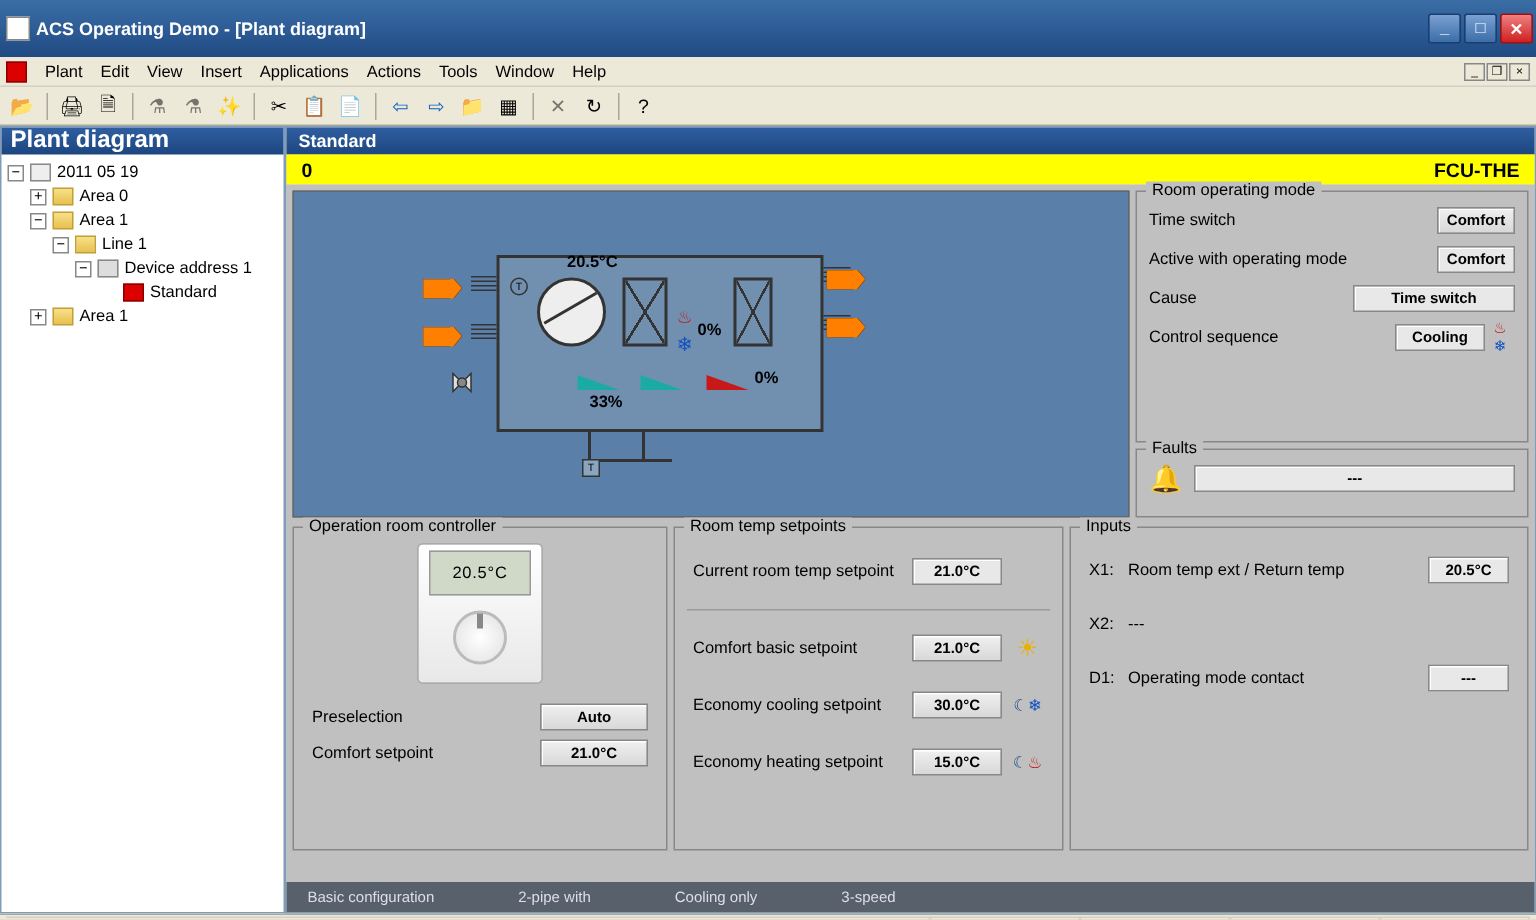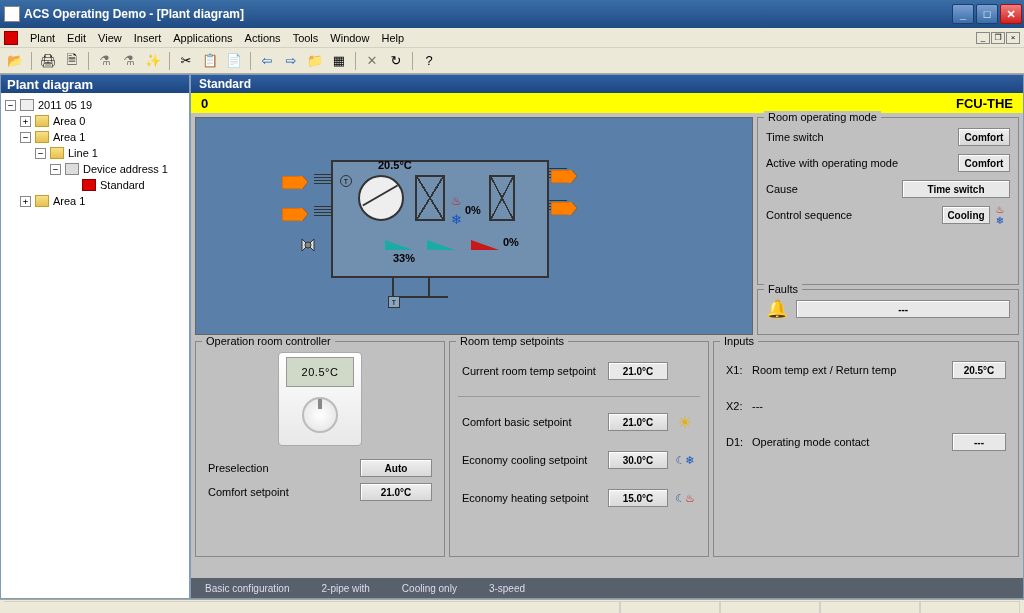--- a/index.html
+++ b/index.html
@@ -1,19 +1,19 @@
 <!DOCTYPE html>
 <html><head>
 <meta charset="utf-8">
 <style>
   * { box-sizing: border-box; margin: 0; padding: 0; }
   body { font-family: Tahoma, Arial, sans-serif; font-size: 11px; background: #ece9d8; overflow: hidden; width: 1024px; height: 613px; }
   
   
-  .titlebar { height: 28px; background: linear-gradient(to bottom, #3a6ea5 0%, #2e5c96 50%, #1f4a82 100%); display: flex; align-items: center; padding: 0 2px 0 4px; color: white; font-weight: bold; }
+  .titlebar { height: 38px; background: linear-gradient(to bottom, #3a6ea5 0%, #2e5c96 50%, #1f4a82 100%); display: flex; align-items: center; padding: 0 2px 0 4px; color: white; font-weight: bold; }
   .titlebar .icon { width: 16px; height: 16px; background: #fff; margin-right: 4px; display:inline-block; border:1px solid #888;}
   .titlebar .title { flex: 1; font-size: 12px; }
   .titlebar .winbtns { display: flex; gap: 2px; }
   .titlebar .winbtn { width: 22px; height: 20px; background: linear-gradient(to bottom,#7ba0d3,#3b6ea8); border: 1px solid #1a3e6e; border-radius: 2px; color:white; display:flex; align-items:center; justify-content:center; font-size:11px; font-weight:bold; cursor:pointer;}
   .titlebar .winbtn.close { background: linear-gradient(to bottom,#f08080,#d02020); border-color:#a01010;}
   
   
   .menubar { height: 20px; background: #ece9d8; display: flex; align-items: center; padding: 0 4px; border-bottom: 1px solid #d4d0c8; }
   .menubar .appicon { width:14px; height:14px; background:#d00; margin-right:6px; border:1px solid #800;}
   .menubar .menu { padding: 2px 6px; cursor: pointer; }
@@ -23,21 +23,21 @@
   
   .toolbar { height: 26px; background: #ece9d8; border-bottom: 1px solid #aca899; display: flex; align-items: center; padding: 0 4px; gap: 2px; }
   .tbtn { width: 22px; height: 22px; display: flex; align-items: center; justify-content: center; cursor: pointer; border: 1px solid transparent; font-size: 13px;}
   .tsep { width: 1px; height: 18px; background: #aca899; margin: 0 3px; }
   
   
   .main { display: flex; height: 525px; }
   
   
   .treepanel { width: 190px; background: white; border: 1px solid #7f9db9; display: flex; flex-direction: column; }
-  .treehdr { background: linear-gradient(to bottom,#2f5ea0,#1d4680); color: white; padding: 2px 6px; font-weight: bold; font-size: 13px; height:18px; display:flex; align-items:center;}
+  .treehdr { background: linear-gradient(to bottom,#2f5ea0,#1d4680); color: white; padding: 2px 6px; font-weight: bold; font-size: 16px; height:18px; display:flex; align-items:center;}
   .tree { padding: 4px; font-size: 11px; }
   .tnode { display: flex; align-items: center; height: 16px; cursor: pointer; white-space:nowrap;}
   .texp { width: 11px; height: 11px; border: 1px solid #888; display: inline-flex; align-items: center; justify-content: center; font-size: 9px; margin-right: 4px; background:white; font-family:monospace; line-height:1;}
   .tspacer { width: 15px; display: inline-block; }
   .ticon { width: 14px; height: 12px; margin-right: 4px; display:inline-block; }
   .ticon.host { background:#eee; border:1px solid #888;}
   .ticon.folder { background: linear-gradient(#f8e088,#e8c050); border:1px solid #c0a030;}
   .ticon.dev { background:#ddd; border:1px solid #888;}
   .ticon.std { background:#d00; border:1px solid #800;}
   
@@ -107,21 +107,21 @@
   .rtrow { display:flex; align-items:center; height:38px; font-size:11px; position:relative;}
   .rtrow .glabel { flex:1; }
   .rtrow .gval { width:60px; }
   .rtrow .ricon { width:22px; margin-left:6px; display:flex; align-items:center; justify-content:center;}
   
   .inrow { display:flex; align-items:center; height:36px; font-size:11px;}
   .inrow .ilabel { width:26px; }
   .inrow .idesc { flex:1; }
   .inrow .gval { width:54px; }
   
-  .footbar { height:20px; background:#58606c; color:#dde; display:flex; align-items:center; padding:0 14px; font-size:10px; gap:32px;}
+  .footbar { height:20px; background:#58606c; color:#dde; display:flex; align-items:center; padding:0 14px; font-size:10px; gap:56px;}
   
   .statusbar { height: 18px; background: #ece9d8; border-top: 1px solid #aca899; display: flex; align-items: center; padding: 0 4px; font-size: 11px; }
   .statusbar .cell { border:1px solid #d4d0c8; height:16px; padding:0 6px; display:flex; align-items:center;}
   .statusbar .cell:first-child { flex:1.2; border-left:none;}
   .statusbar .cell.e { width:100px;}
   
   hr.sep { border:none; border-top:1px solid #999; margin:6px -4px;}
 </style>
 </head>
 <body>
@@ -310,21 +310,21 @@
             <div class="grow">
                 <span class="glabel">Active with operating mode</span>
                 <span class="gval">Comfort</span>
               </div>
             <div class="grow">
                 <span class="glabel">Cause</span>
                 <span class="gval wide">Time switch</span>
               </div>
             <div class="grow">
                 <span class="glabel">Control sequence</span>
-                <span class="gval" style="width:48px">Cooling</span>
+                <span class="gval" style="width:60px">Cooling</span>
               <span class="gicon-col">
                   <span style="color:#c81818">♨</span>
                   <span style="color:#1050c0">❄</span>
                 </span>
             </div>
           </div>
           <div class="gbox" style="height:46px">
             <span class="gtitle">Faults</span>
             <div class="grow">
                 <span style="font-size:18px; margin-right:8px">🔔</span>

